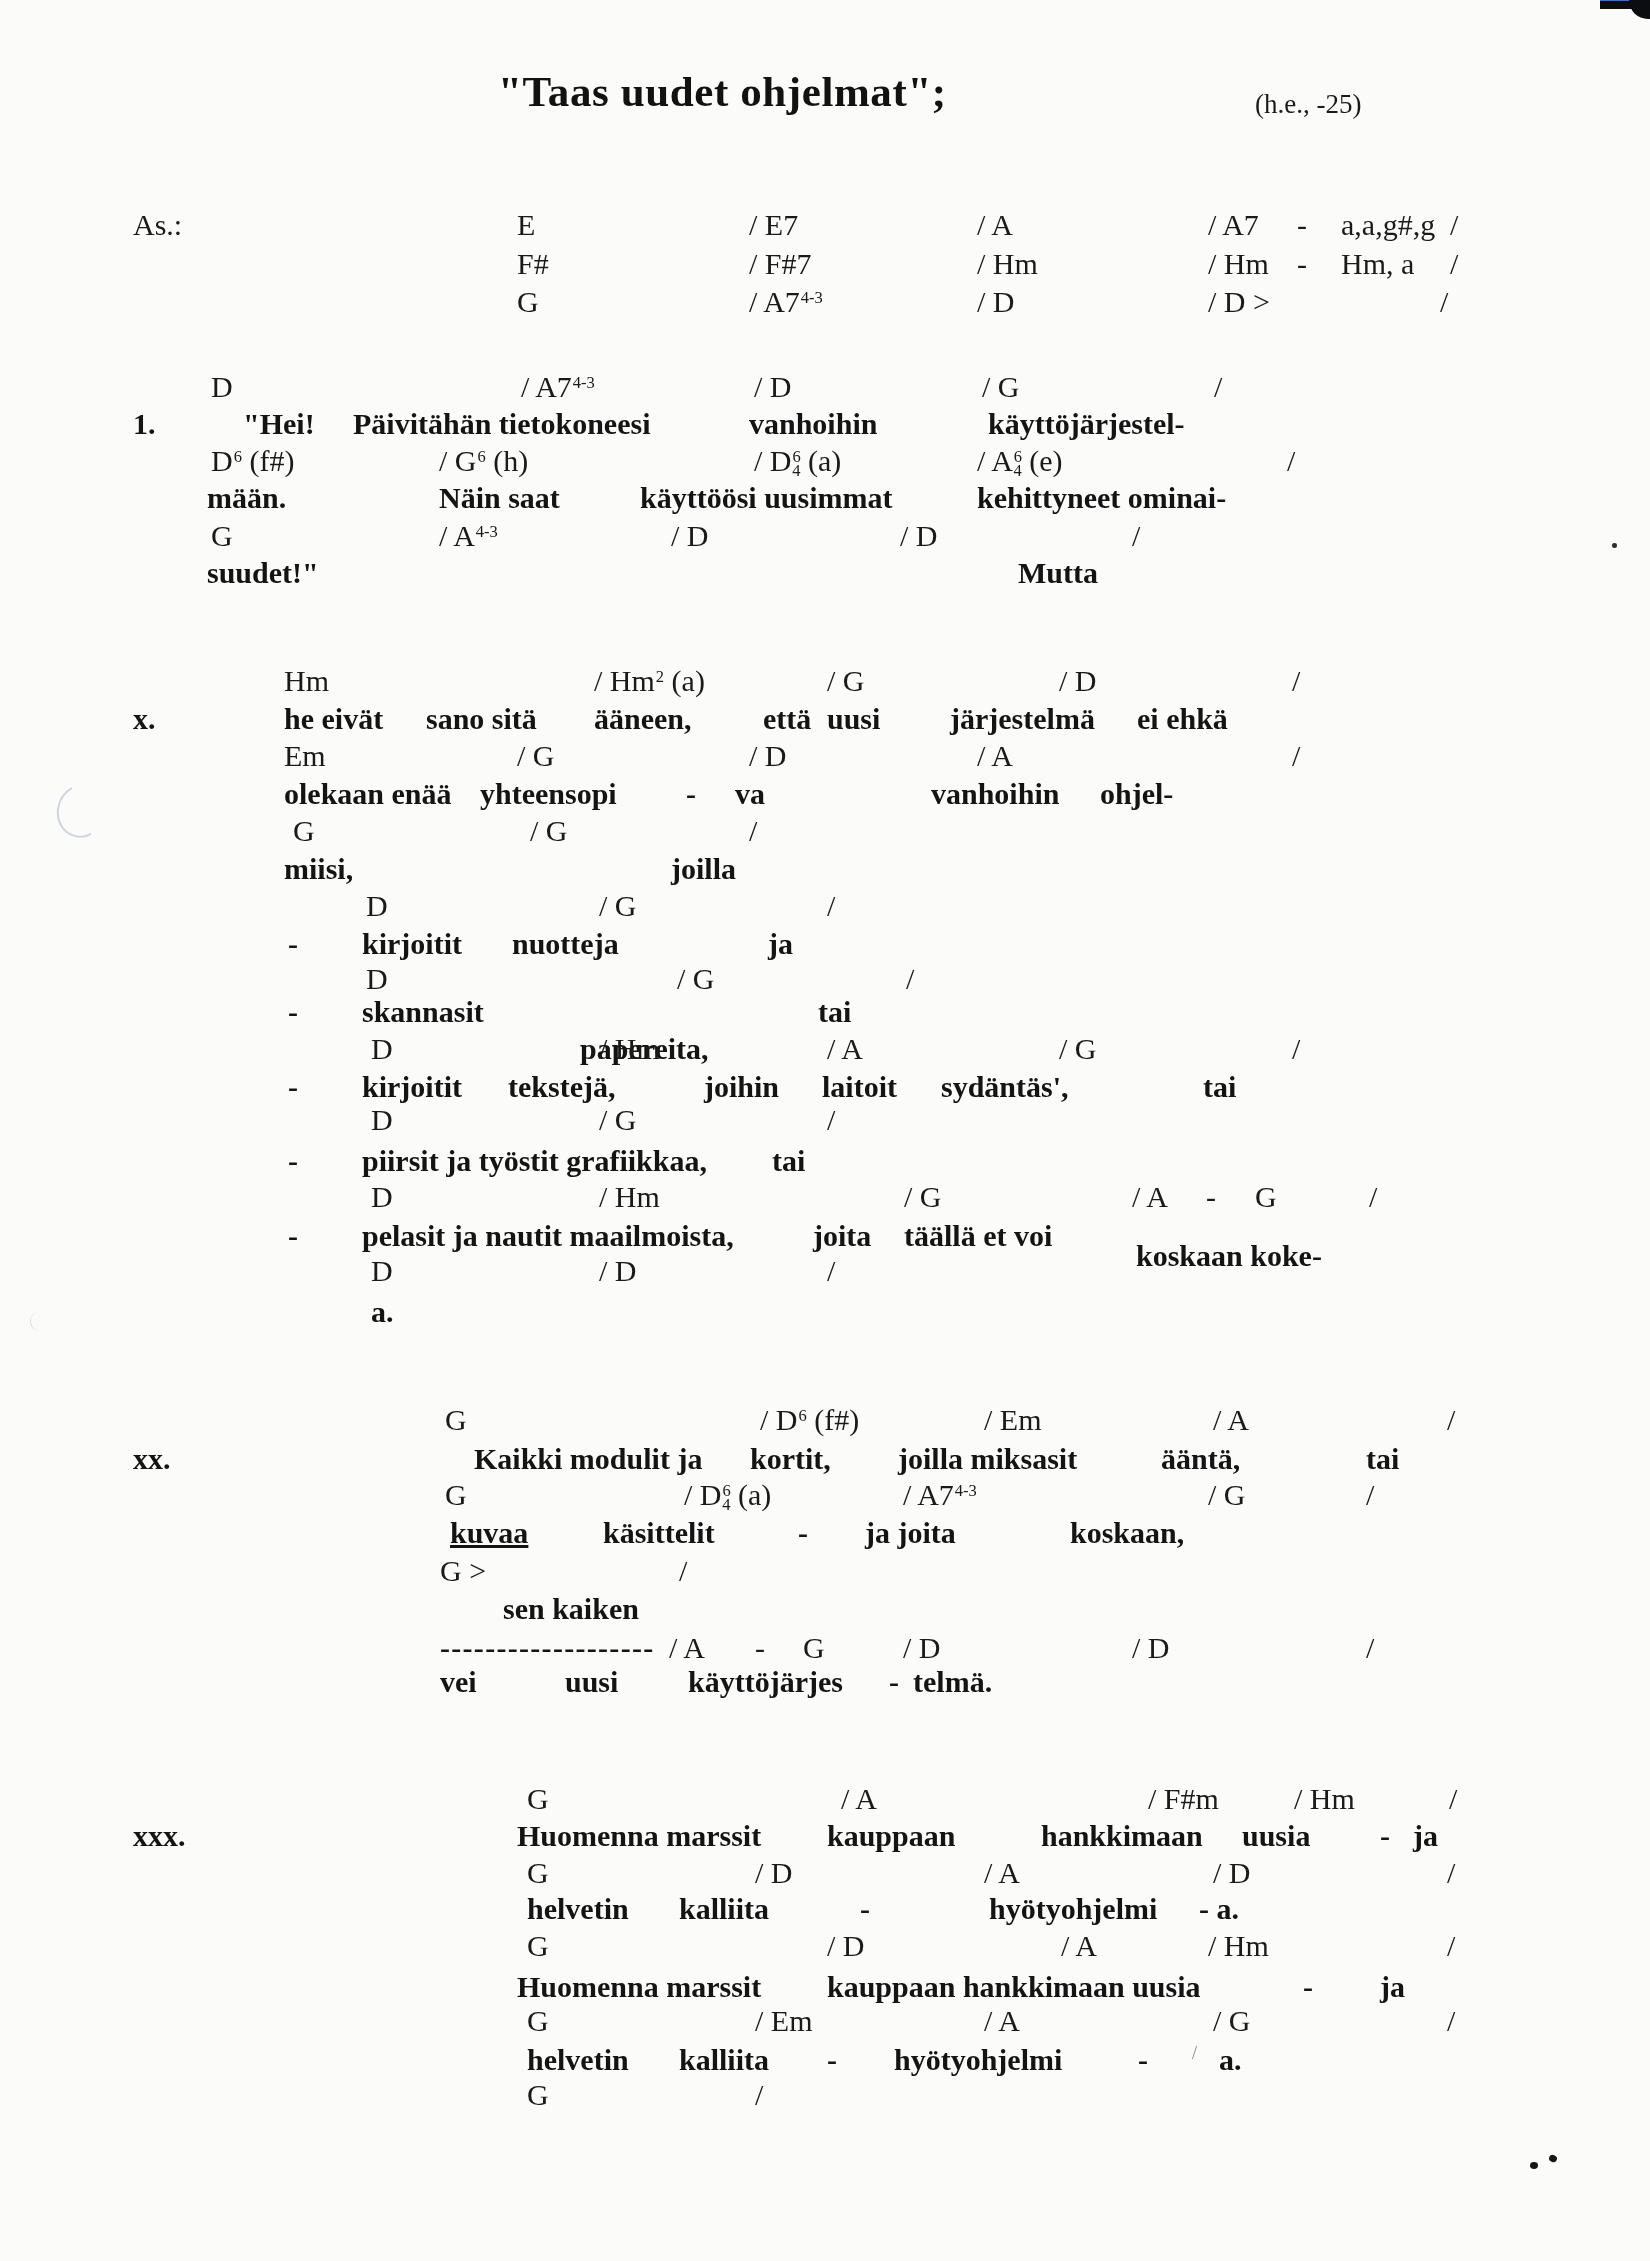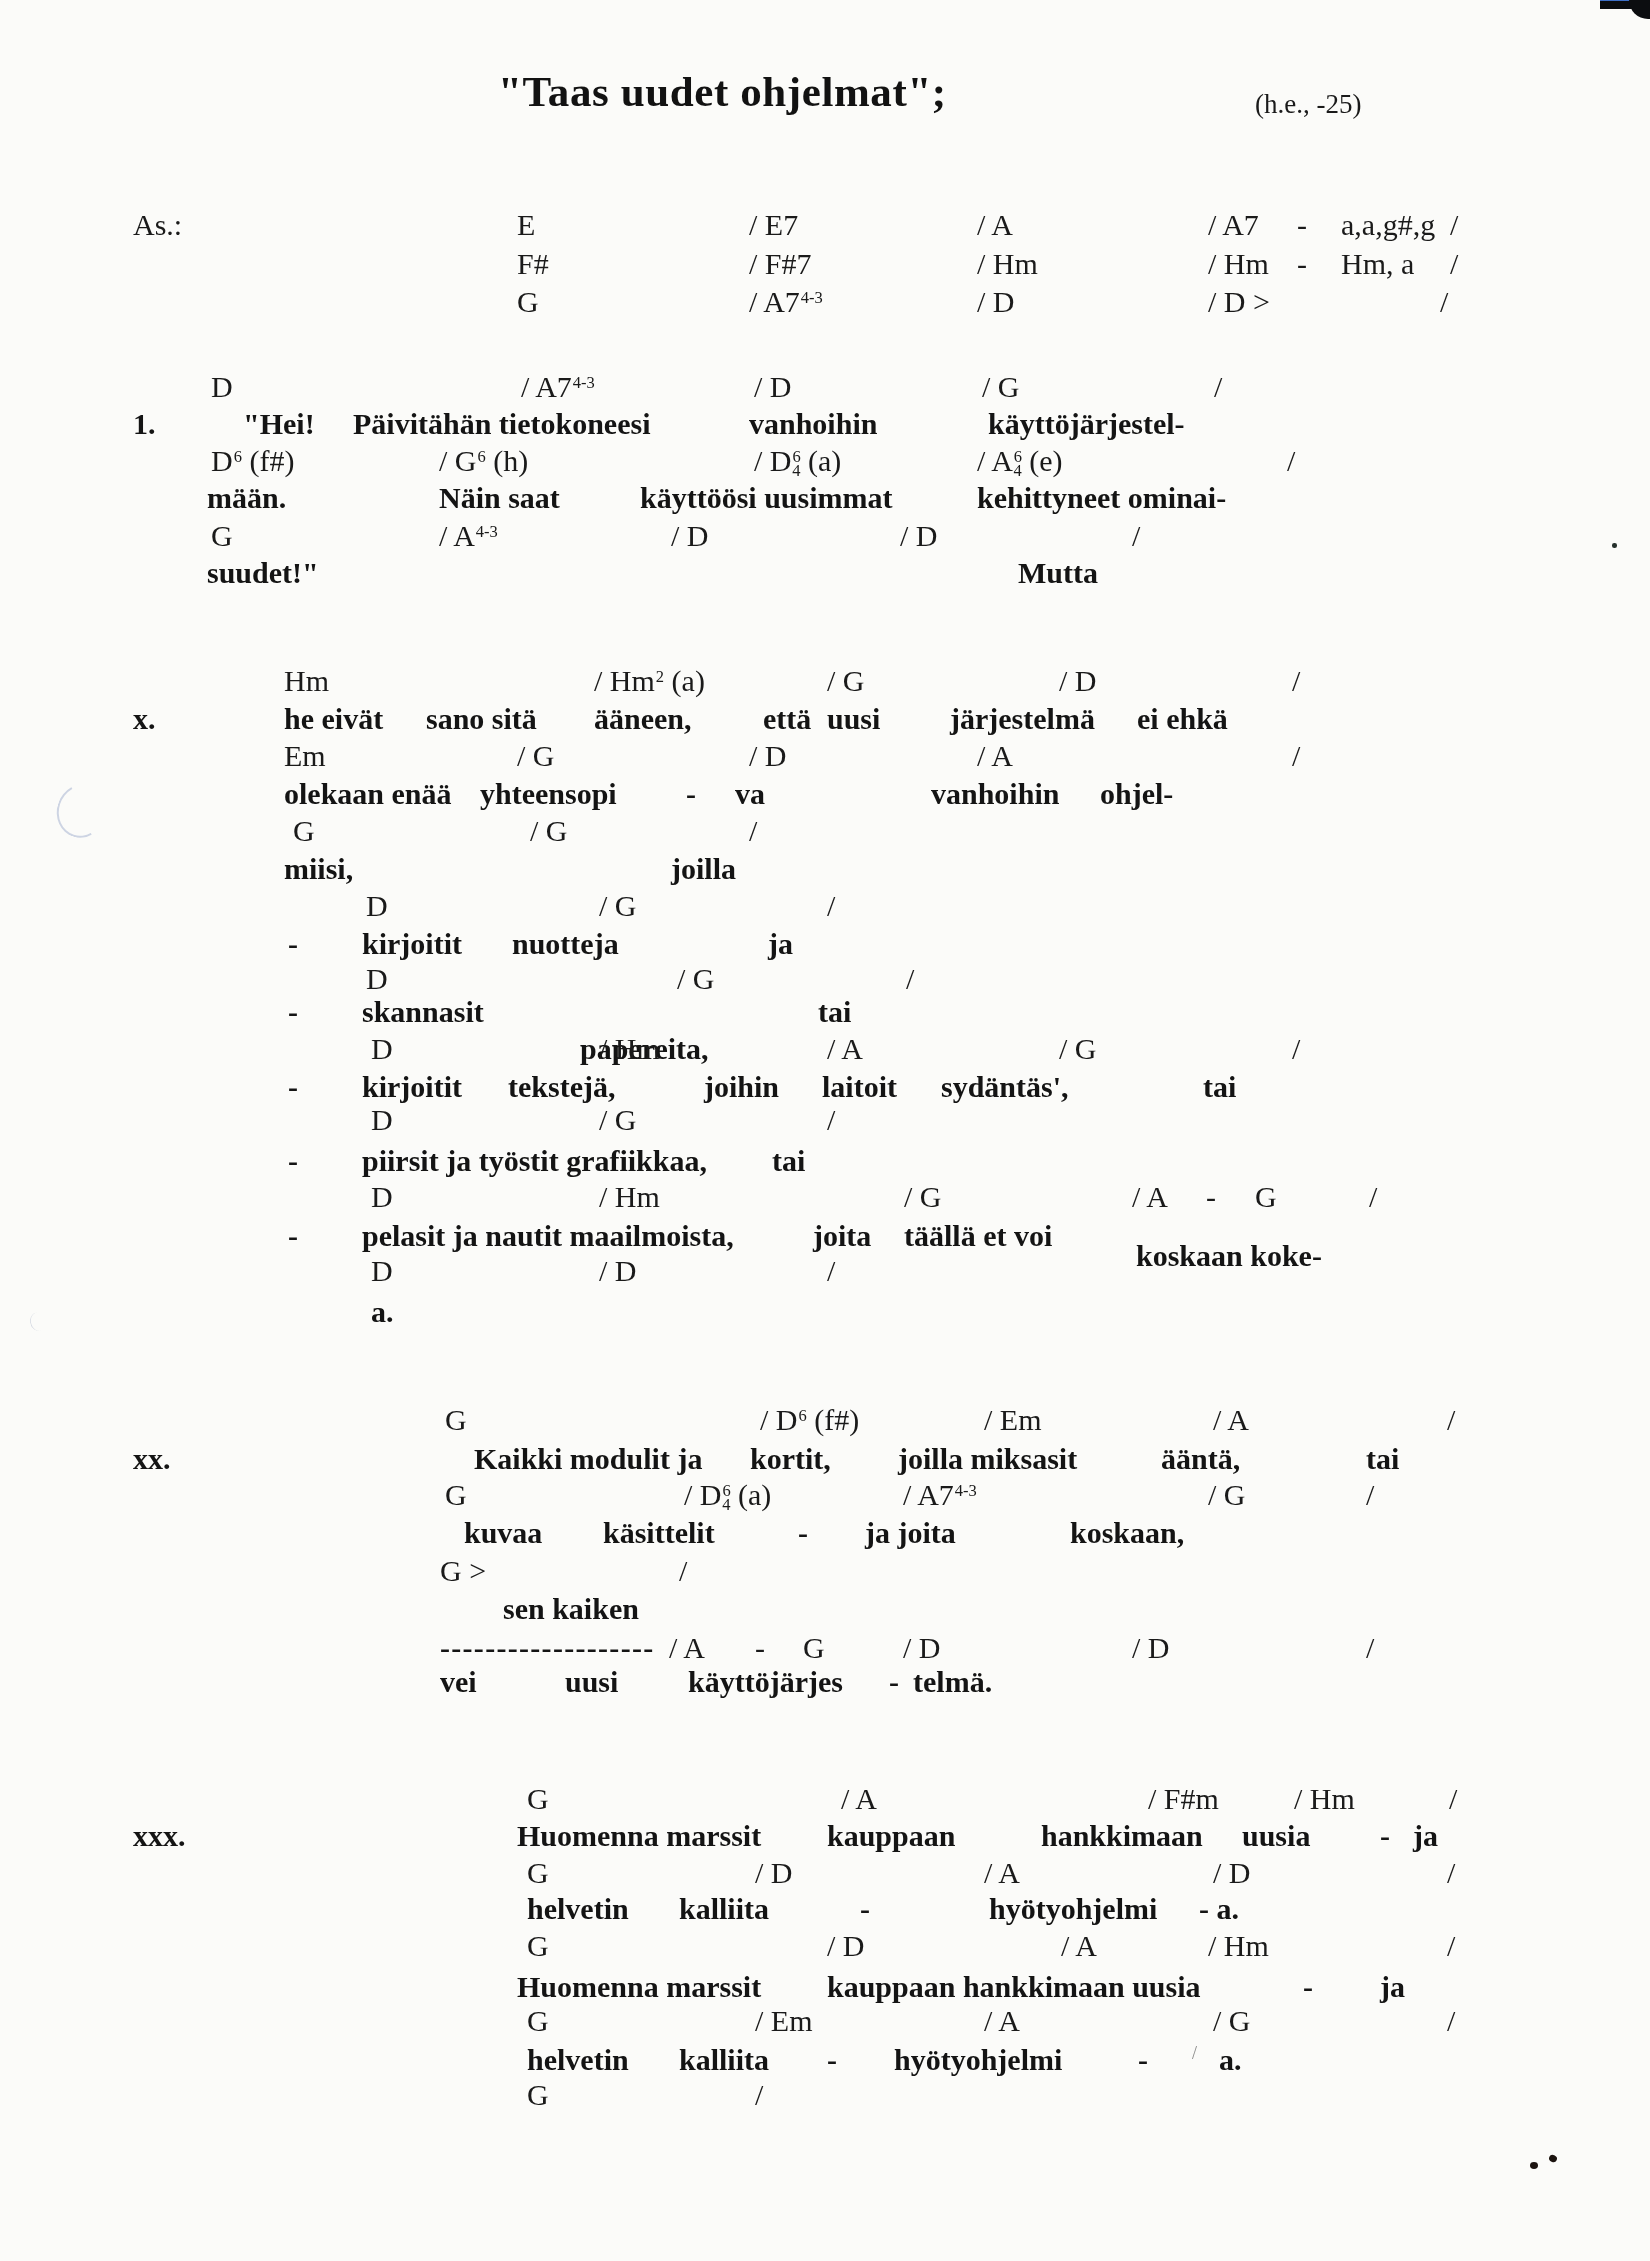--- a/index.html
+++ b/index.html
@@ -259,21 +259,21 @@
         <span class="it lyric" style="left: 1366px;">tai</span>
       </div>
       <div class="line" style="top: 1478px;">
         <span class="it chord" style="left: 445px;">G</span>
         <span class="it chord" style="left: 684px;">/ D<sup>6</sup><sub>4</sub> (a)</span>
         <span class="it chord" style="left: 903px;">/ A7<sup>4-3</sup></span>
         <span class="it chord" style="left: 1208px;">/ G</span>
         <span class="it chord" style="left: 1366px;">/</span>
       </div>
       <div class="line" style="top: 1516px;">
-        <span class="it lyric" style="left: 464px;">kuvaa</span>
+        <span class="it lyric" style="left: 450px; text-decoration: underline;">kuvaa</span>
         <span class="it lyric" style="left: 603px;">käsittelit</span>
         <span class="it lyric" style="left: 798px;">-</span>
         <span class="it lyric" style="left: 865px;">ja joita</span>
         <span class="it lyric" style="left: 1070px;">koskaan,</span>
       </div>
       <div class="line" style="top: 1554px;">
         <span class="it chord" style="left: 440px;">G &gt;</span>
         <span class="it chord" style="left: 679px;">/</span>
       </div>
       <div class="line" style="top: 1592px;">

